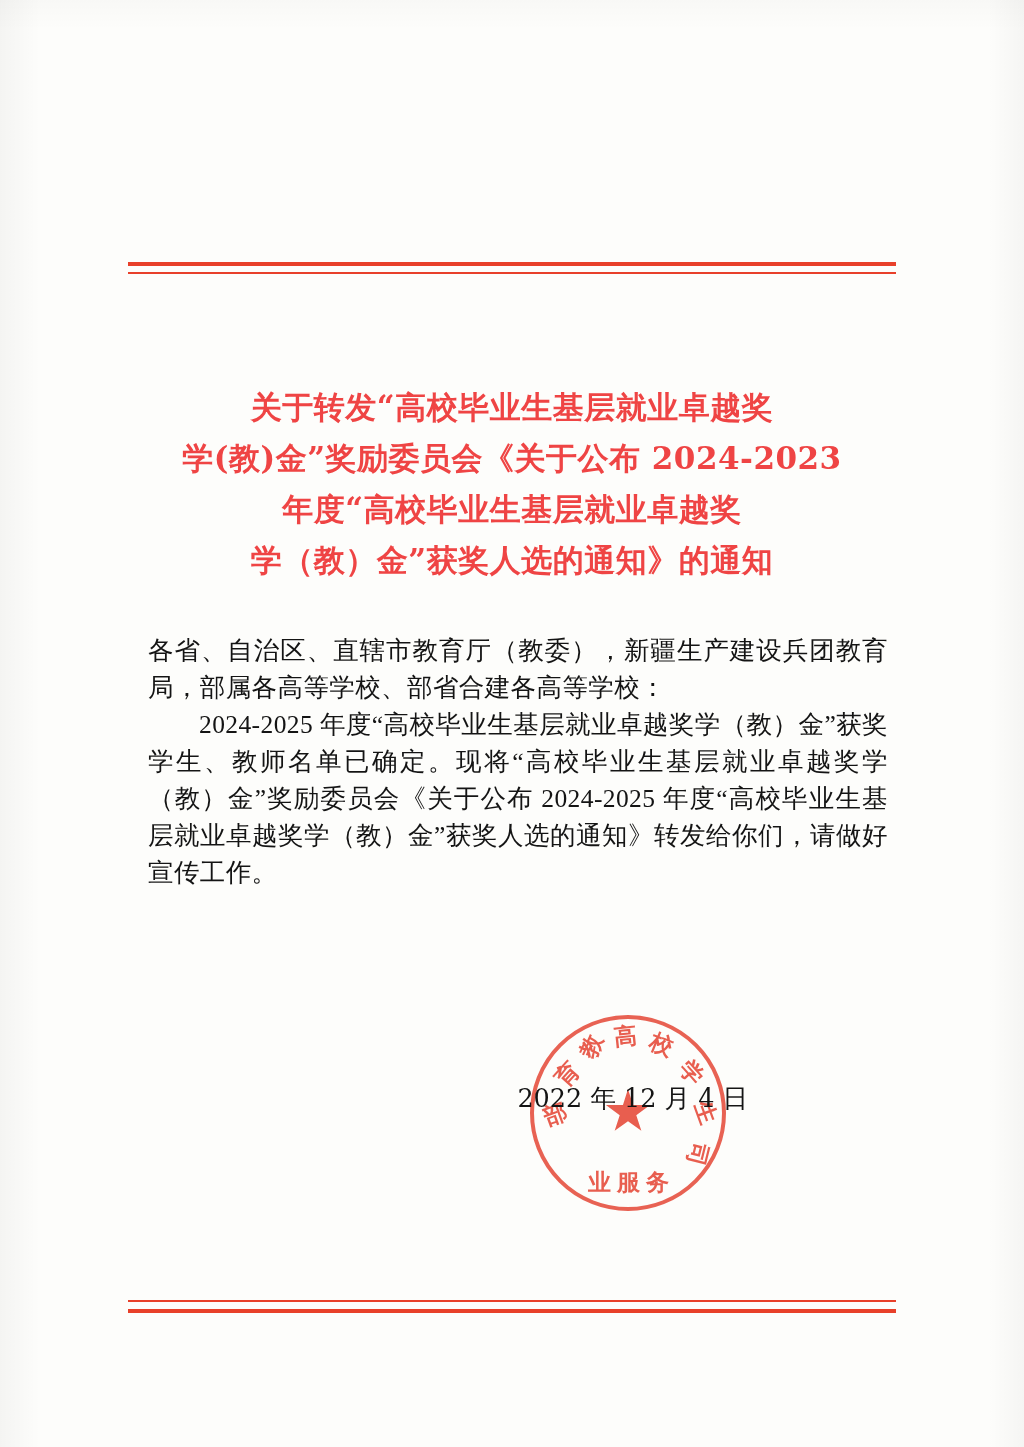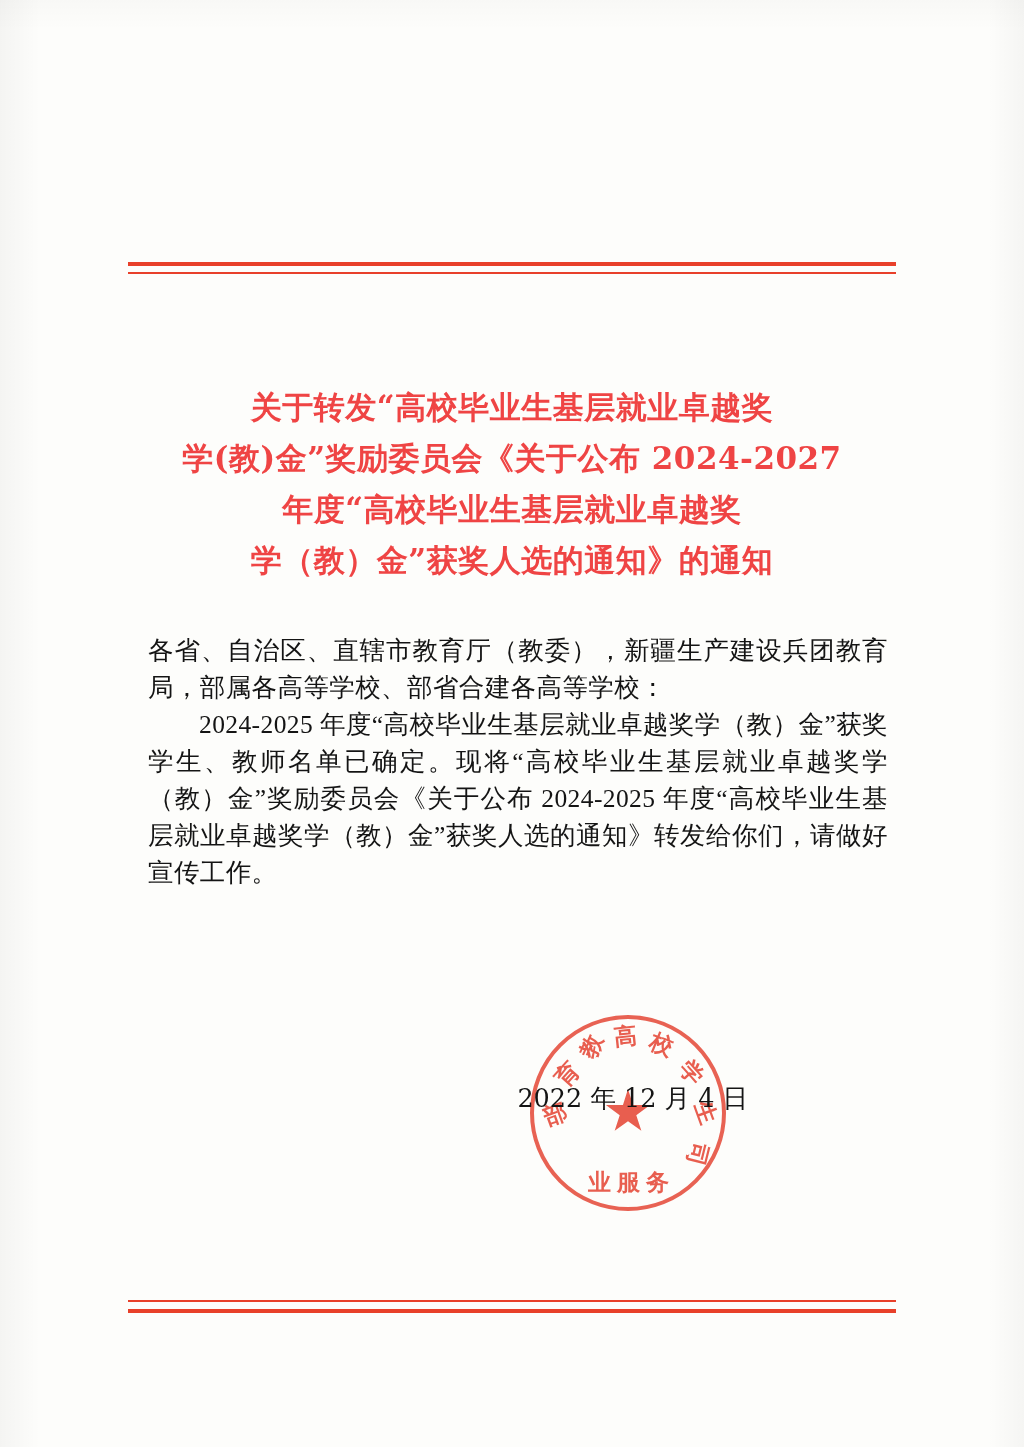--- a/index.html
+++ b/index.html
@@ -178,21 +178,21 @@
 <div class="page">
   <div class="paper-tint"></div>
 
   <div class="rule-wrap">
     <div class="rule-thick"></div>
     <div class="rule-thin"></div>
   </div>
 
   <div class="doc-title">
     <div>关于转发“高校毕业生基层就业卓越奖</div>
-    <div>学(教)金”奖励委员会《关于公布 2024-2027</div>
+    <div>学(教)金”奖励委员会《关于公布 2024-2023</div>
     <div>年度“高校毕业生基层就业卓越奖</div>
     <div>学（教）金”获奖人选的通知》的通知</div>
   </div>
 
   <div class="body-text">
     <p>各省、自治区、直辖市教育厅（教委），新疆生产建设兵团教育局，部属各高等学校、部省合建各高等学校：</p>
     <p class="indent">2024-2025 年度“高校毕业生基层就业卓越奖学（教）金”获奖学生、教师名单已确定。现将“高校毕业生基层就业卓越奖学（教）金”奖励委员会《关于公布 2024-2025 年度“高校毕业生基层就业卓越奖学（教）金”获奖人选的通知》转发给你们，请做好宣传工作。</p>
   </div>
 
   <div class="seal">

